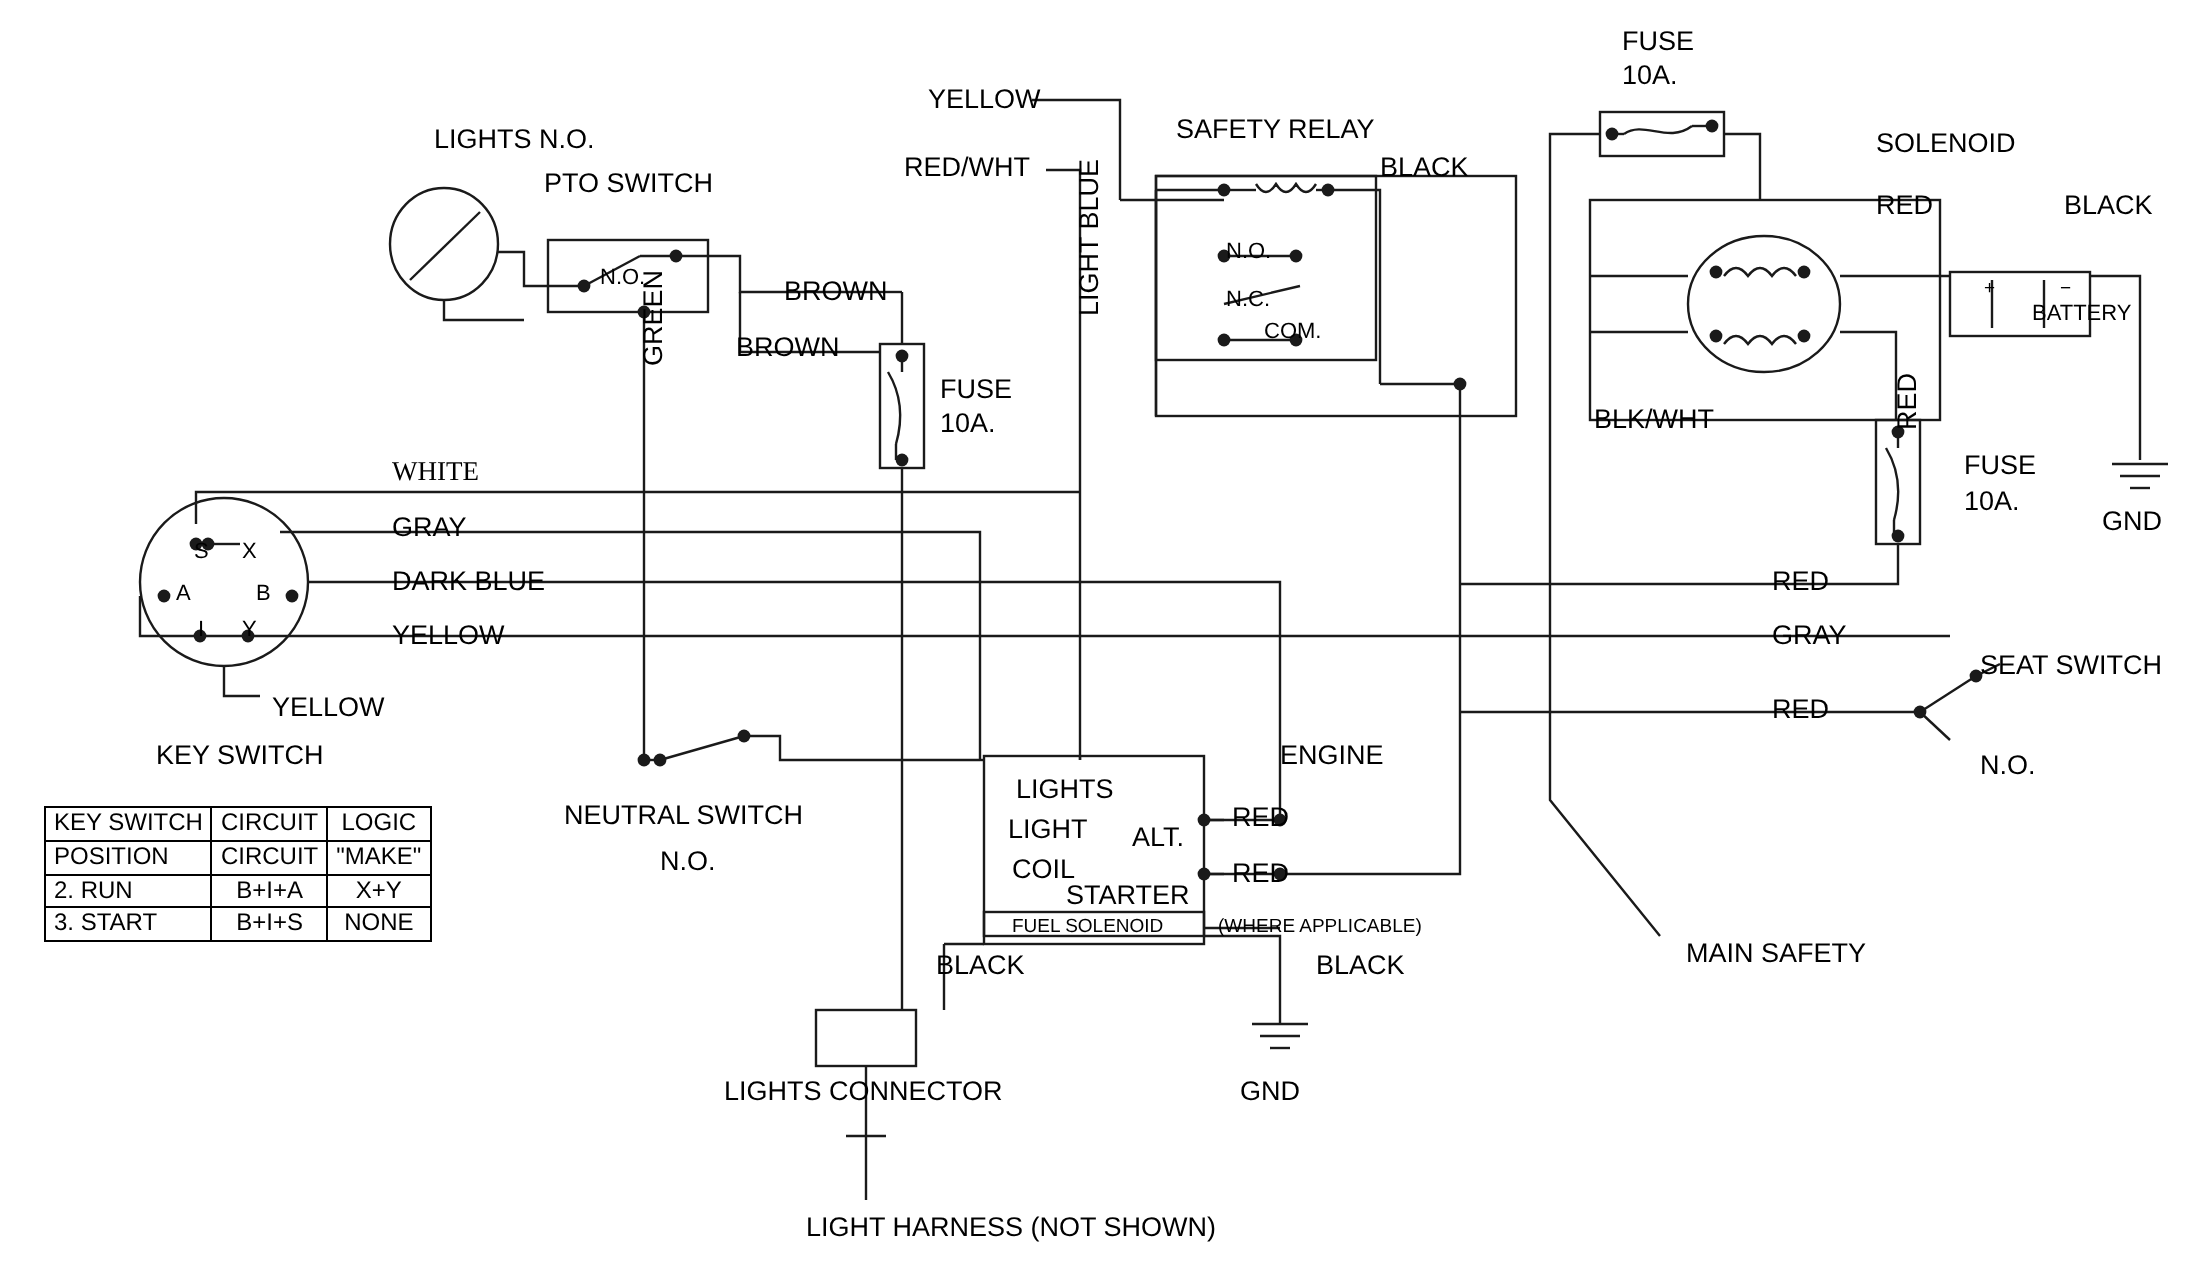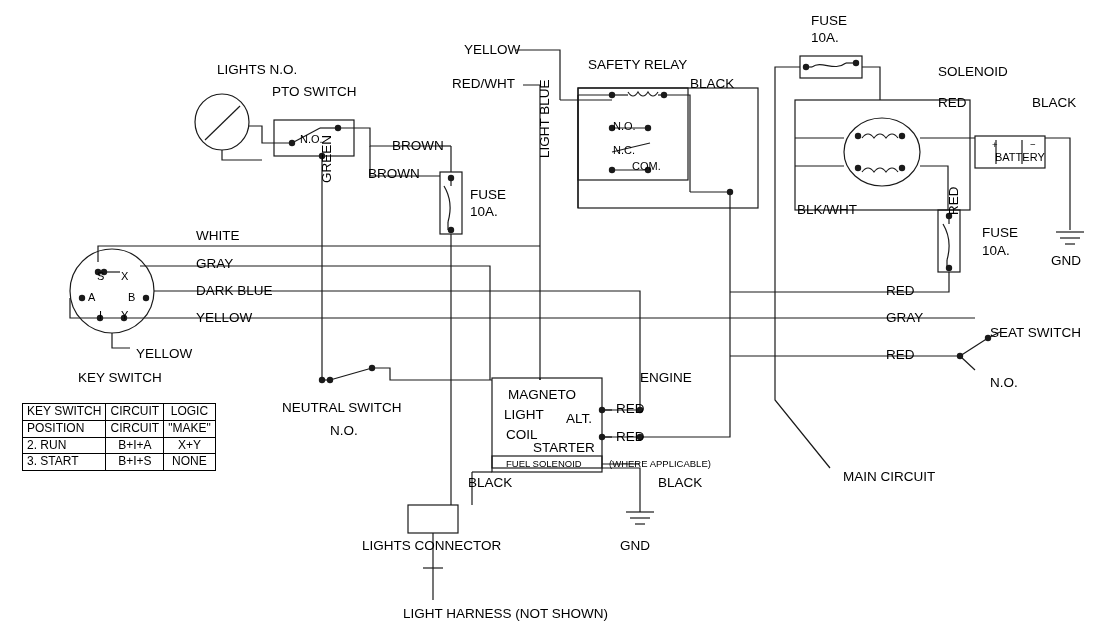--- a/index.html
+++ b/index.html
@@ -272,73 +272,73 @@
   <div class="lbl" style="left:690px; top:77px;">BLACK</div>
 
   <div class="lbl" style="left:811px; top:14px;">FUSE</div>
   <div class="lbl" style="left:811px; top:31px;">10A.</div>
 
   <div class="lbl" style="left:938px; top:65px;">SOLENOID</div>
   <div class="lbl" style="left:938px; top:96px;">RED</div>
   <div class="lbl" style="left:1032px; top:96px;">BLACK</div>
   <div class="lbl xs" style="left:992px; top:140px;">+</div>
   <div class="lbl xs" style="left:1030px; top:140px;">−</div>
-  <div class="lbl sm" style="left:984px; top:152px;padding-left:11px;">BATTERY</div>
+  <div class="lbl sm" style="left:1005px; top:152px;padding-left:11px;">BATTERY</div>
 
   <div class="lbl" style="left:797px; top:203px;">BLK/WHT</div>
   <div class="lbl vert" style="left:947px; top:215px;">RED</div>
 
   <div class="lbl" style="left:982px; top:226px;">FUSE</div>
   <div class="lbl" style="left:982px; top:244px;">10A.</div>
   <div class="lbl" style="left:1051px; top:254px;">GND</div>
 
   <div class="lbl" style="left:392px; top:139px;">BROWN</div>
   <div class="lbl" style="left:368px; top:167px;">BROWN</div>
   <div class="lbl vert" style="left:320px; top:183px;">GREEN</div>
 
   <div class="lbl" style="left:470px; top:188px;">FUSE</div>
   <div class="lbl" style="left:470px; top:205px;">10A.</div>
 
   <div class="lbl vert" style="left:538px; top:158px;">LIGHT BLUE</div>
 
-  <div class="lbl" style="left:196px; top:229px;">WHITE</div>
+  <div class="lbl" style="left:196px; top:229px;font-family:Liberation Serif, serif;">WHITE</div>
   <div class="lbl" style="left:196px; top:257px;">GRAY</div>
   <div class="lbl" style="left:196px; top:284px;">DARK BLUE</div>
   <div class="lbl" style="left:196px; top:311px;">YELLOW</div>
   <div class="lbl" style="left:136px; top:347px;">YELLOW</div>
   <div class="lbl" style="left:78px; top:371px;">KEY SWITCH</div>
 
   <div class="lbl sm" style="left:97px; top:271px;">S</div>
   <div class="lbl sm" style="left:121px; top:271px;">X</div>
   <div class="lbl sm" style="left:88px; top:292px;">A</div>
   <div class="lbl sm" style="left:128px; top:292px;">B</div>
   <div class="lbl sm" style="left:99px; top:310px;">I</div>
   <div class="lbl sm" style="left:121px; top:310px;">Y</div>
 
   <div class="lbl" style="left:282px; top:401px;">NEUTRAL SWITCH</div>
   <div class="lbl" style="left:330px; top:424px;">N.O.</div>
 
   <div class="lbl" style="left:613px; top:371px;margin-left:27px;">ENGINE</div>
-  <div class="lbl" style="left:508px; top:388px;">MAGNETO</div>
+  <div class="lbl" style="left:508px; top:388px;">LIGHTS</div>
   <div class="lbl" style="left:504px; top:408px;">LIGHT</div>
   <div class="lbl" style="left:506px; top:428px;text-align:center;">COIL</div>
   <div class="lbl" style="left:566px; top:412px;">ALT.</div>
   <div class="lbl" style="left:533px; top:441px;">STARTER</div>
   <div class="lbl xs" style="left:506px; top:459px;">FUEL SOLENOID</div>
   <div class="lbl xs" style="left:609px; top:459px;">(WHERE APPLICABLE)</div>
   <div class="lbl" style="left:616px; top:402px;">RED</div>
   <div class="lbl" style="left:616px; top:430px;">RED</div>
 
   <div class="lbl" style="left:886px; top:284px;">RED</div>
   <div class="lbl" style="left:886px; top:311px;">GRAY</div>
   <div class="lbl" style="left:886px; top:348px;">RED</div>
   <div class="lbl" style="left:990px; top:326px;">SEAT SWITCH</div>
   <div class="lbl" style="left:990px; top:376px;">N.O.</div>
 
-  <div class="lbl" style="left:843px; top:470px;">MAIN CIRCUIT</div>
+  <div class="lbl" style="left:843px; top:470px;">MAIN SAFETY</div>
 
   <div class="lbl" style="left:468px; top:476px;">BLACK</div>
   <div class="lbl" style="left:658px; top:476px;">BLACK</div>
   <div class="lbl" style="left:362px; top:539px;">LIGHTS CONNECTOR</div>
   <div class="lbl" style="left:620px; top:539px;">GND</div>
   <div class="lbl" style="left:403px; top:607px;">LIGHT HARNESS (NOT SHOWN)</div>
 
   <table class="tbl">
     <tbody>
         <tr>

